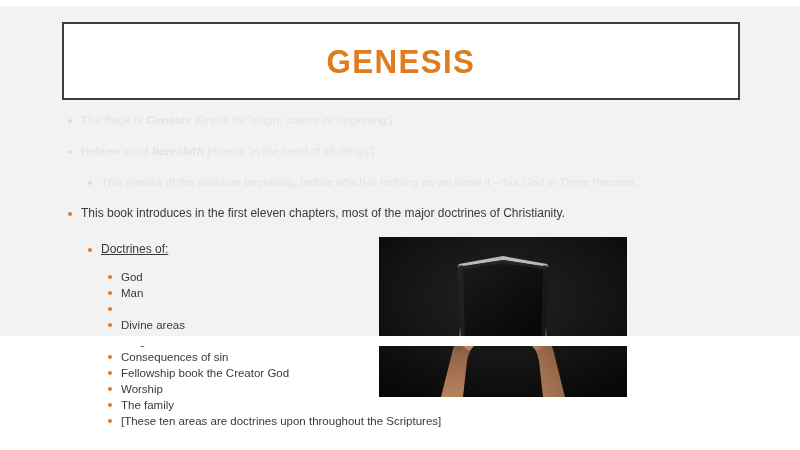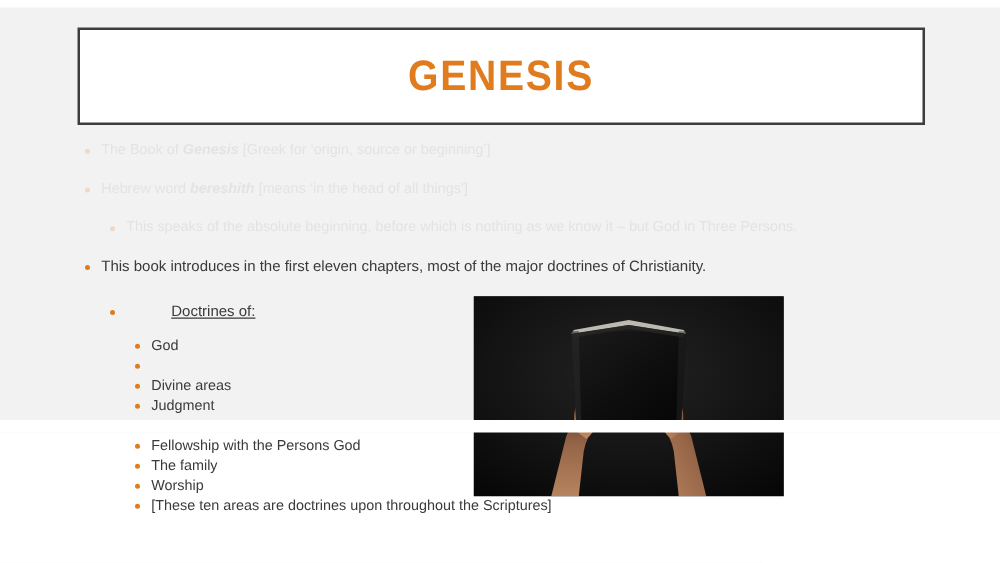--- a/index.html
+++ b/index.html
@@ -101,21 +101,20 @@
 
   
   #doctrines {
     position: absolute;
     left: 88px;
     top: 242px;
   }
   #doctrines-head {
     display: flex;
     align-items: flex-start;
-    gap: 36px;
   }
   #doctrines-head .txt { font-size: 12px; }
 
   #doctrines-list {
     margin: 12px;
     padding: 0;
     list-style: none;
     margin-left: 20px;
     text-align: center;
   }
@@ -177,43 +176,48 @@
       <span class="dot"></span>
       <span class="txt"><u>Doctrines of:</u></span>
     </div>
     <ul id="doctrines-list">
       <li>
           <span class="dot"></span>
           <span class="txt">God</span>
         </li>
       <li>
           <span class="dot"></span>
+          <span class="txt">Man</span>
+        </li>
+      <li>
+          <span class="dot"></span>
         </li>
       <li>
           <span class="dot"></span>
           <span class="txt">Divine areas</span>
         </li>
       <li>
           <span class="dot"></span>
           <span class="txt">Judgment</span>
         </li>
       <li>
           <span class="dot"></span>
-        </li>
-      <li>
-          <span class="dot"></span>
-          <span class="txt">Fellowship with the Persons God</span>
+          <span class="txt">Consequences of sin</span>
+        </li>
+      <li>
+          <span class="dot"></span>
+          <span class="txt">Fellowship book the Creator God</span>
+        </li>
+      <li>
+          <span class="dot"></span>
+          <span class="txt">Worship</span>
         </li>
       <li>
           <span class="dot"></span>
           <span class="txt">The family</span>
-        </li>
-      <li>
-          <span class="dot"></span>
-          <span class="txt">Worship</span>
         </li>
       <li>
           <span class="dot"></span>
           <span class="txt">[These ten areas are doctrines upon throughout the Scriptures]</span>
         </li>
     </ul>
   </div>
 
   <div id="photo">
     <svg width="248" height="160" viewBox="0 0 248 160">

